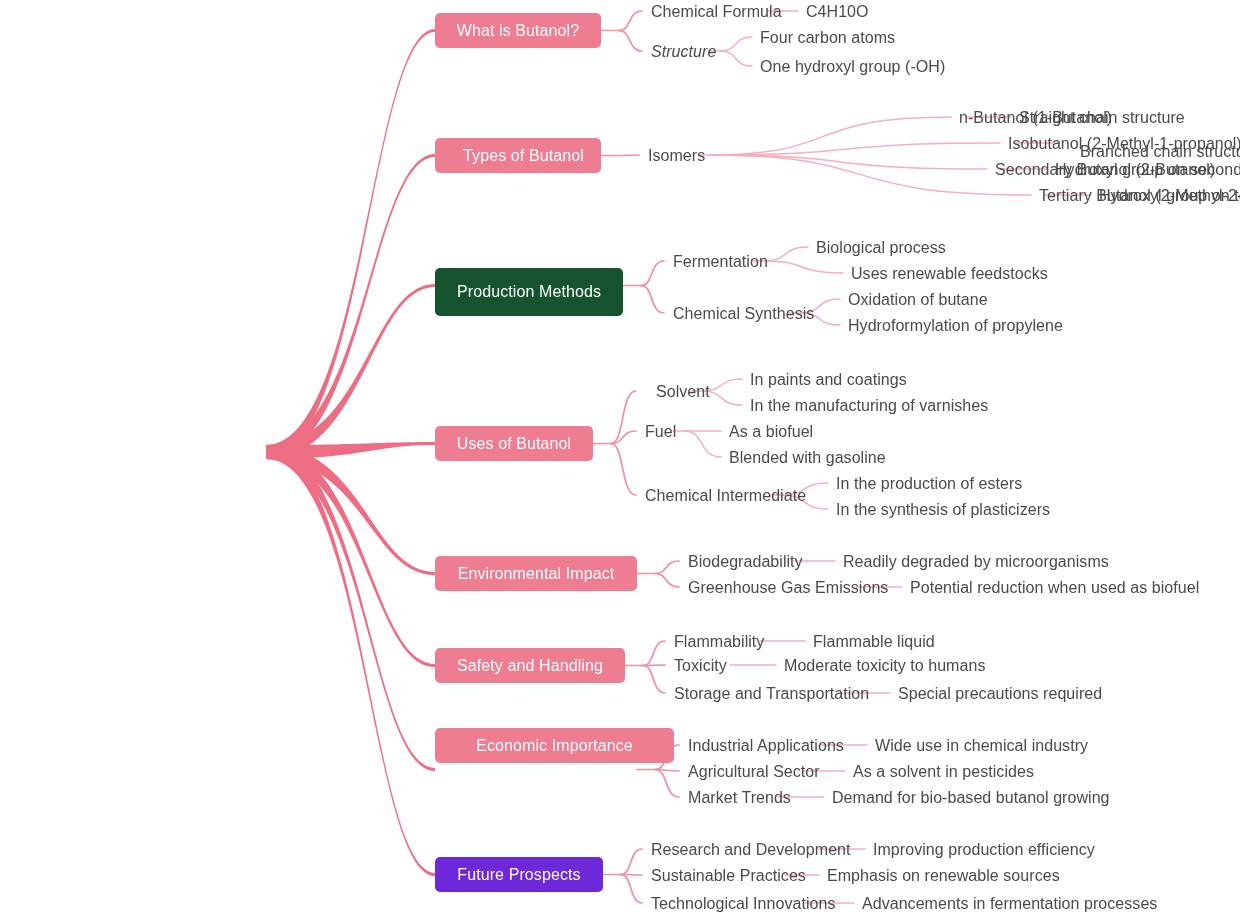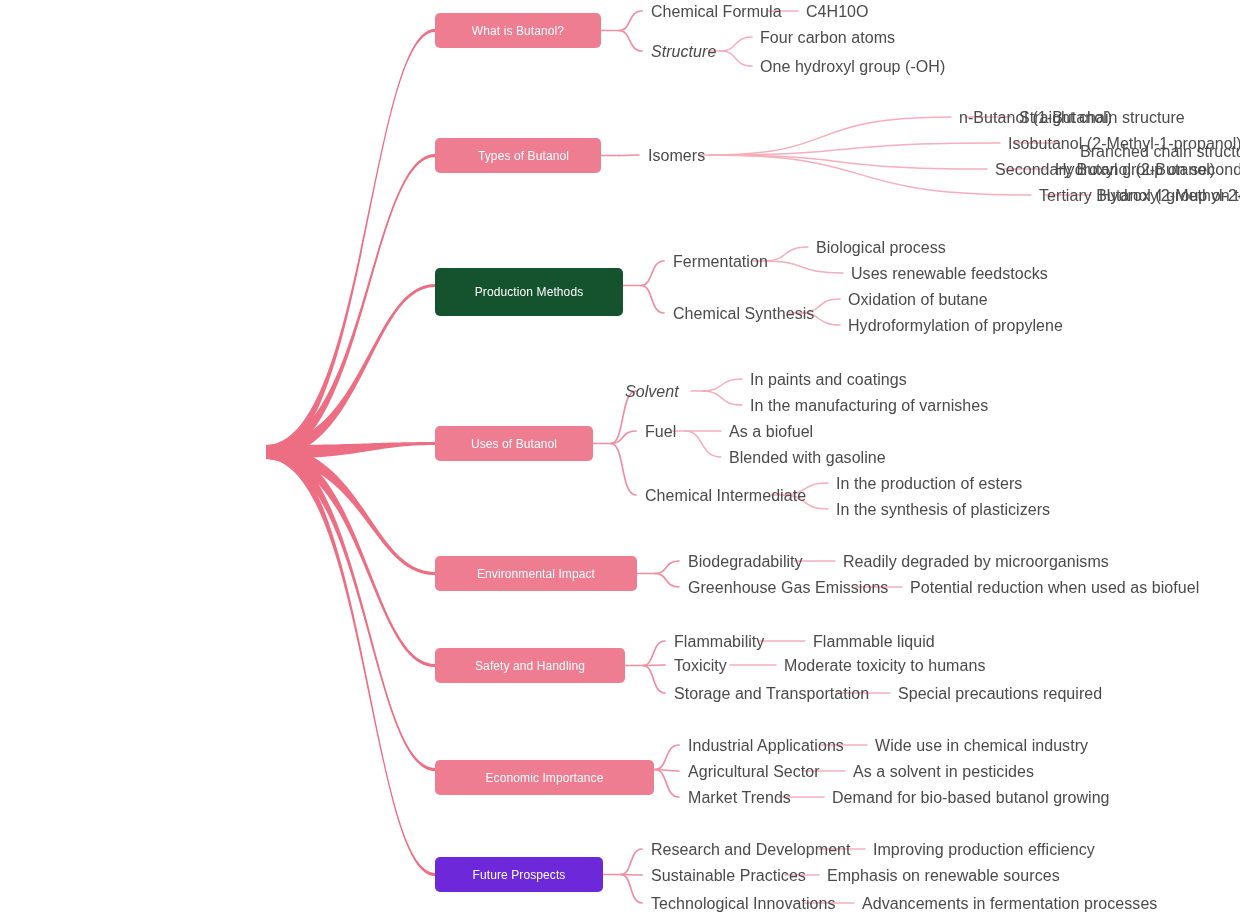--- a/index.html
+++ b/index.html
@@ -25,21 +25,21 @@
   
   .l1-node{
     position:absolute;
     display:flex;
     align-items:center;
     justify-content:center;
     box-sizing:border-box;
     background:#ee7d91;
     border-radius:5px;
     color:#ffffff;
-    font-size:12px;
+    font-size:16px;
     letter-spacing:0.1px;
     white-space:nowrap;
     z-index:4;
   }
   
   .txt-node{
     position:absolute;
     display:flex;
     align-items:flex-start;
     color:#4a4a4a;
@@ -183,21 +183,21 @@
     </div>
     <div class="txt-node l3-node" style="left: 848px; top: 291px; height: 16px;">
       <span>Oxidation of butane</span>
     </div>
     <div class="txt-node l3-node" style="left: 848px; top: 317px; height: 16px;">
       <span>Hydroformylation of propylene</span>
     </div>
     <div class="l1-node" style="left: 435px; top: 426px; width: 158px; height: 35px; background: rgb(238, 125, 145);">
       <span>Uses of Butanol</span>
     </div>
-    <div class="txt-node " style="left: 625px; top: 383px; height: 16px; font-style: italic;">
+    <div class="txt-node " style="left: 656px; top: 383px; height: 16px;">
       <span>Solvent</span>
     </div>
     <div class="txt-node l3-node" style="left: 750px; top: 371px; height: 16px;">
       <span>In paints and coatings</span>
     </div>
     <div class="txt-node l3-node" style="left: 750px; top: 397px; height: 16px;">
       <span>In the manufacturing of varnishes</span>
     </div>
     <div class="txt-node " style="left: 645px; top: 423px; height: 16px;">
       <span>Fuel</span>
@@ -246,21 +246,21 @@
     </div>
     <div class="txt-node l3-node" style="left: 784px; top: 657px; height: 16px;">
       <span>Moderate toxicity to humans</span>
     </div>
     <div class="txt-node " style="left: 674px; top: 685px; height: 16px;">
       <span>Storage and Transportation</span>
     </div>
     <div class="txt-node l3-node" style="left: 898px; top: 685px; height: 16px;">
       <span>Special precautions required</span>
     </div>
-    <div class="l1-node" style="left: 435px; top: 760px; width: 219px; height: 35px; background: rgb(238, 125, 145);">
+    <div class="l1-node" style="left: 435px; top: 728px; width: 239px; height: 35px; background: rgb(238, 125, 145);">
       <span>Economic Importance</span>
     </div>
     <div class="txt-node " style="left: 688px; top: 737px; height: 16px;">
       <span>Industrial Applications</span>
     </div>
     <div class="txt-node l3-node" style="left: 875px; top: 737px; height: 16px;">
       <span>Wide use in chemical industry</span>
     </div>
     <div class="txt-node " style="left: 688px; top: 763px; height: 16px;">
       <span>Agricultural Sector</span>

